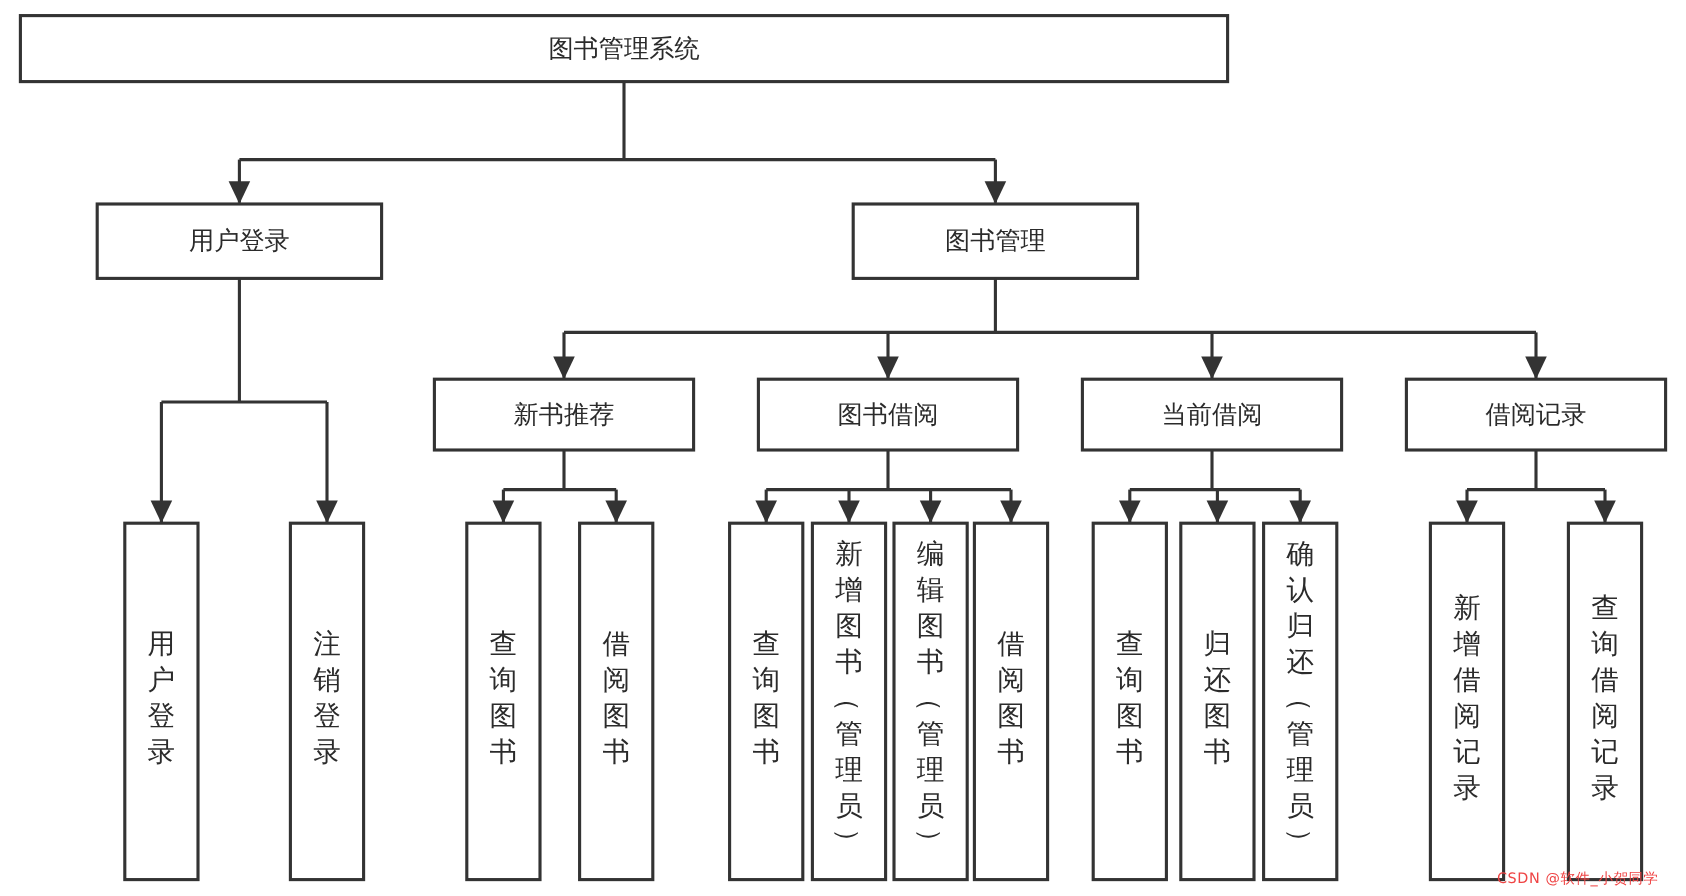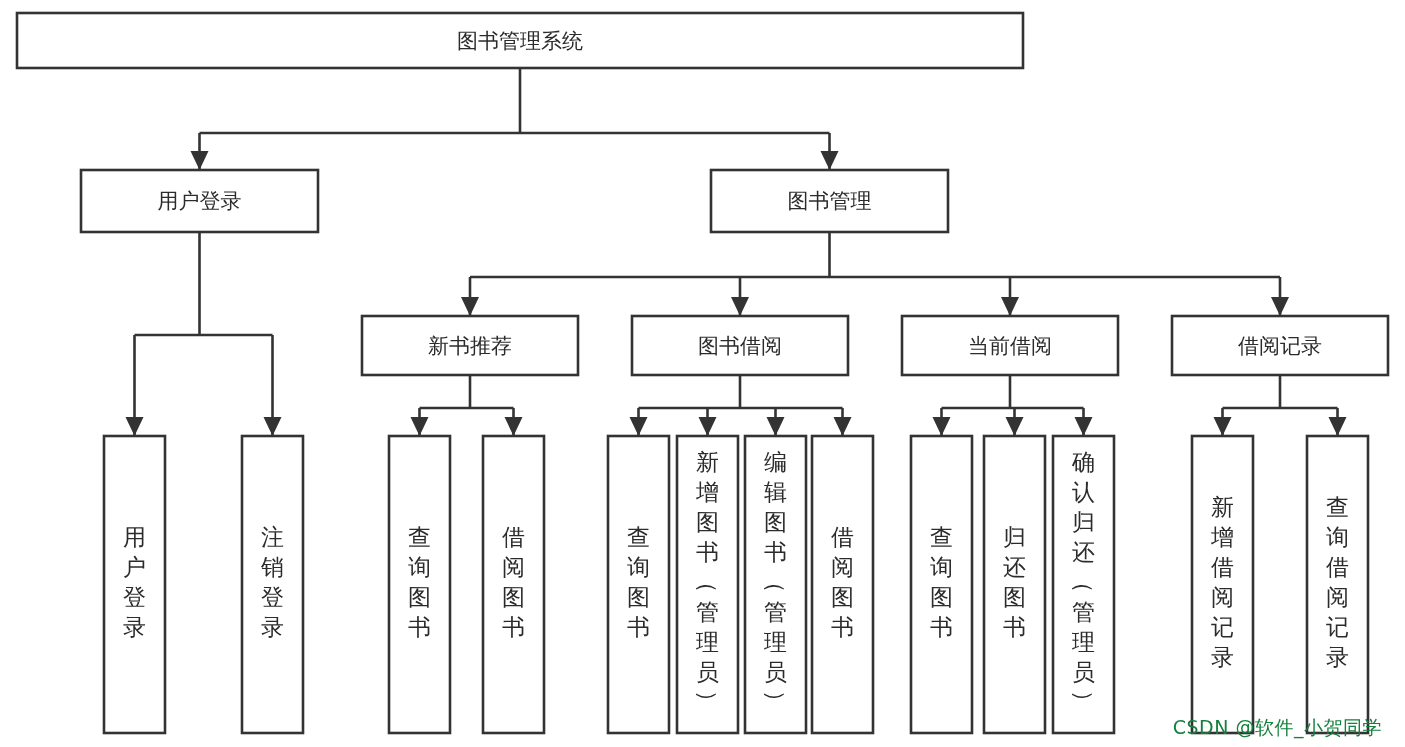--- a/index.html
+++ b/index.html
@@ -54,22 +54,22 @@
     fill: #2b2b2b;
     font-family: "DejaVu Sans", "Liberation Sans", sans-serif;
     font-size: 23px;
     text-anchor: middle;
   }
   .watermark {
     position: absolute;
     right: 8px;
     bottom: 6px;
     font-family: "DejaVu Sans", "Liberation Sans", sans-serif;
-    font-size: 19px;
-    color: #15803d;
+    font-size: 12px;
+    color: #ef4444;
     letter-spacing: 0.5px;
     white-space: nowrap;
     user-select: none;
   }
 </style>
 </head>
 <body>
 
 <div id="diagram-root">
 

